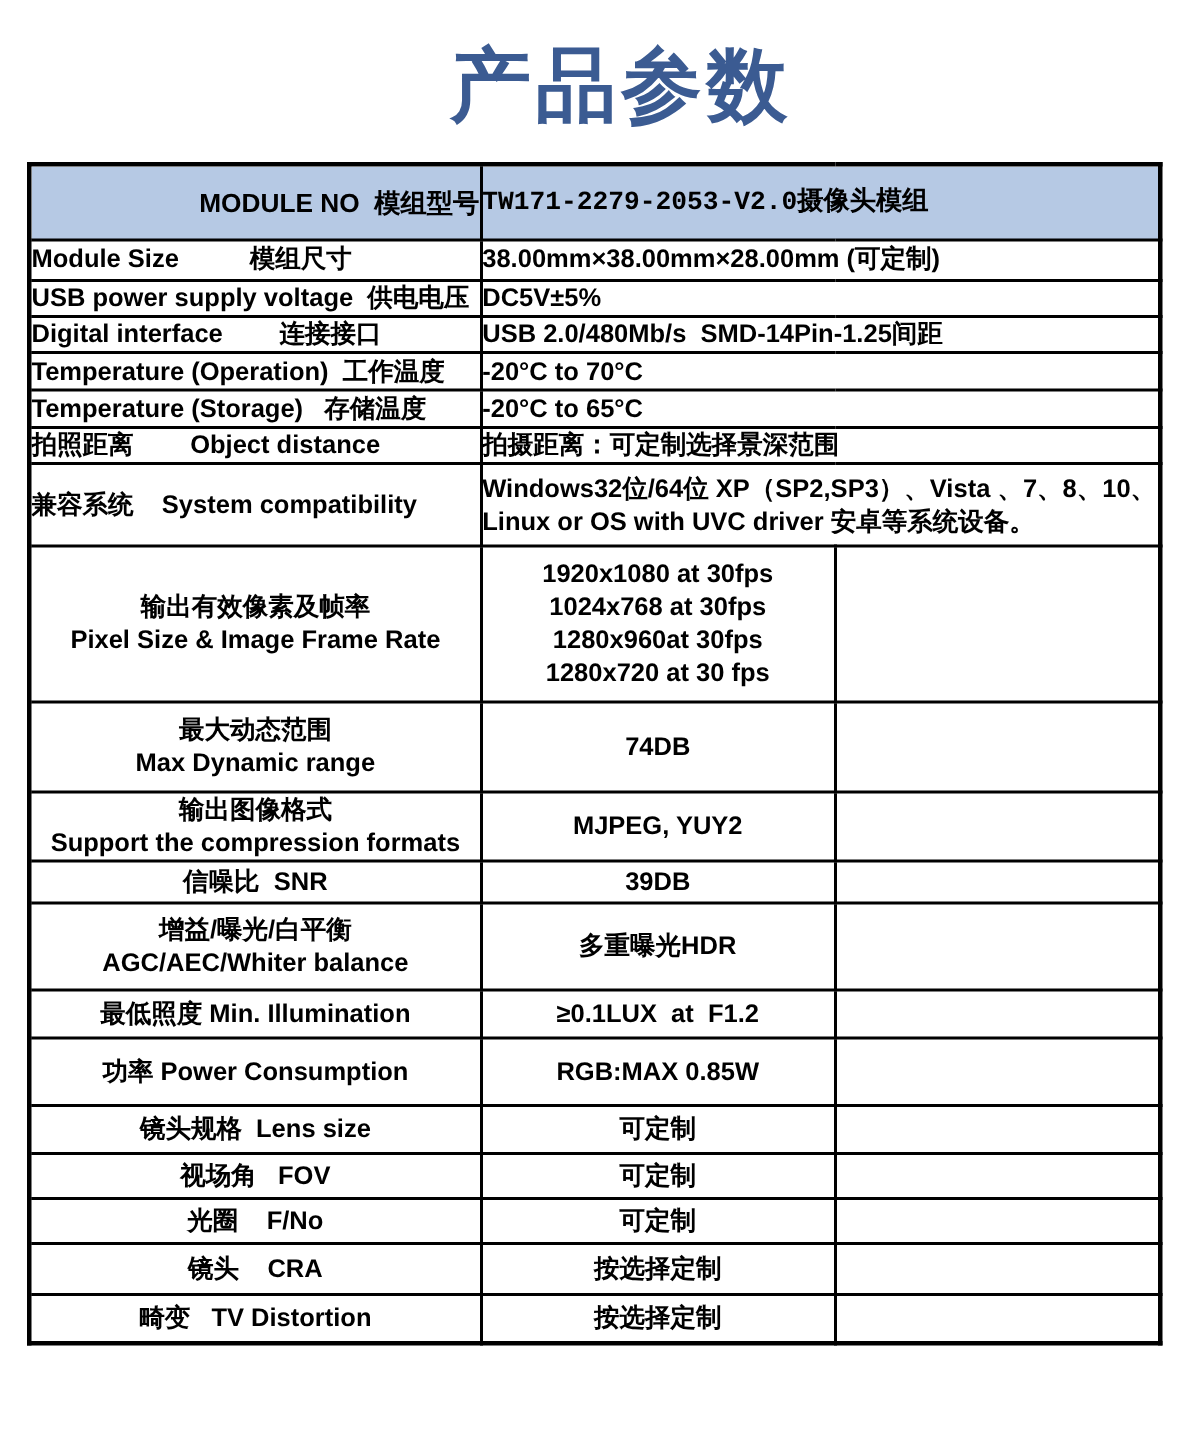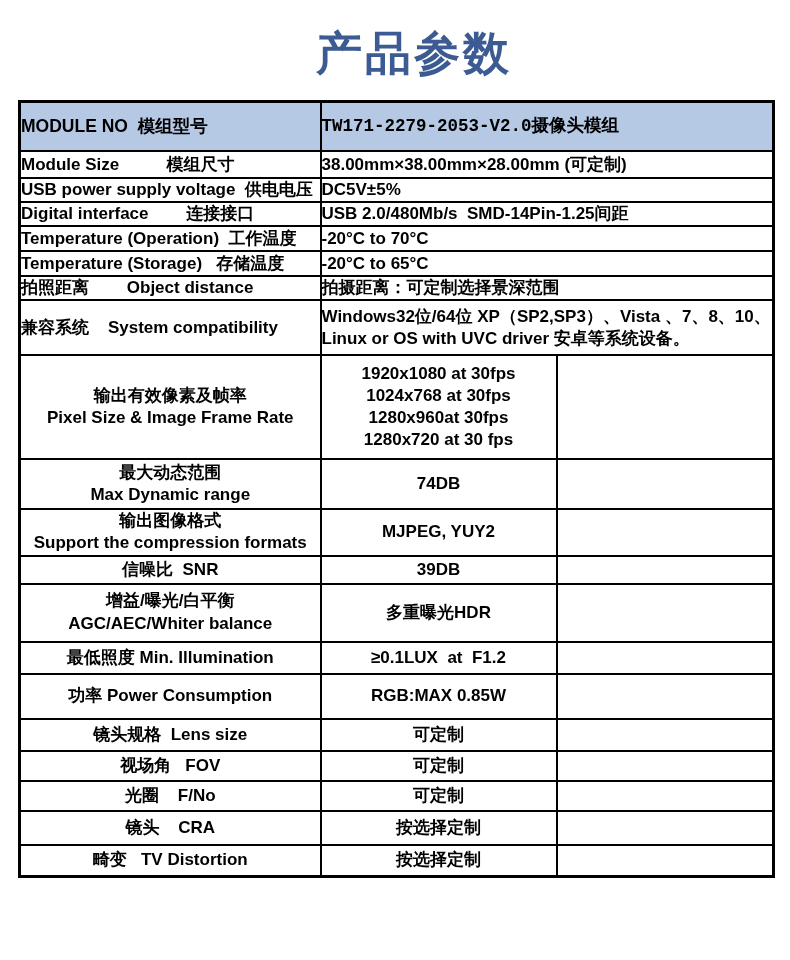--- a/index.html
+++ b/index.html
@@ -4,21 +4,21 @@
 <style>
   * { box-sizing: border-box; margin: 0; padding: 0; }
   html, body {
     width: 790px; height: 960px;
     background: #ffffff;
     font-family: "Liberation Sans", "DejaVu Sans", sans-serif;
     color: #000;
   }
   .page-header { text-align: center; padding-top: 28px; }
   .page-title {
-    font-size: 46px;
+    font-size: 54px;
     font-weight: bold;
     color: #3b5b92;
     letter-spacing: 3px;
     line-height: 1.1;
     padding-left: 38px;
   }
   .page-subtitle {
     font-size: 16px;
     font-weight: 600;
     color: #3b5b92;
@@ -39,21 +39,21 @@
     line-height: 1.3;
     vertical-align: middle;
     white-space: pre-wrap;
     overflow: hidden;
     padding: 0;
   }
   tr.hdr td {
     background: #b6c9e4;
     font-size: 17.5px;
   }
-  td.hl { text-align: left; }
+  td.hl { text-align: right; }
   td.hv { text-align: left; padding-left: 13px; font-family: Liberation Mono, monospace; }
   td.lt { text-align: left; padding-left: 8px; font-size: 15px; }
   td.lv { text-align: left; padding-left: 12px; }
   td.c  { text-align: center; border-radius: 18px; }
   td.note { background: #ffffff; }
 </style>
 </head>
 <body>
 
 <div class="page-header">
@@ -102,21 +102,21 @@
     </tr>
     <tr style="height:104px">
       <td class="c">输出有效像素及帧率
 Pixel Size &amp; Image Frame Rate</td>
       <td class="c">1920x1080 at 30fps
 1024x768 at 30fps
 1280x960at 30fps
 1280x720 at 30 fps</td>
       <td class="note"></td>
     </tr>
-    <tr style="height:50px">
+    <tr style="height:60px">
       <td class="c">最大动态范围
 Max Dynamic range</td>
       <td class="c">74DB</td>
       <td class="note"></td>
     </tr>
     <tr style="height:44px">
       <td class="c">输出图像格式
 Support the compression formats</td>
       <td class="c">MJPEG, YUY2</td>
       <td class="note"></td>

